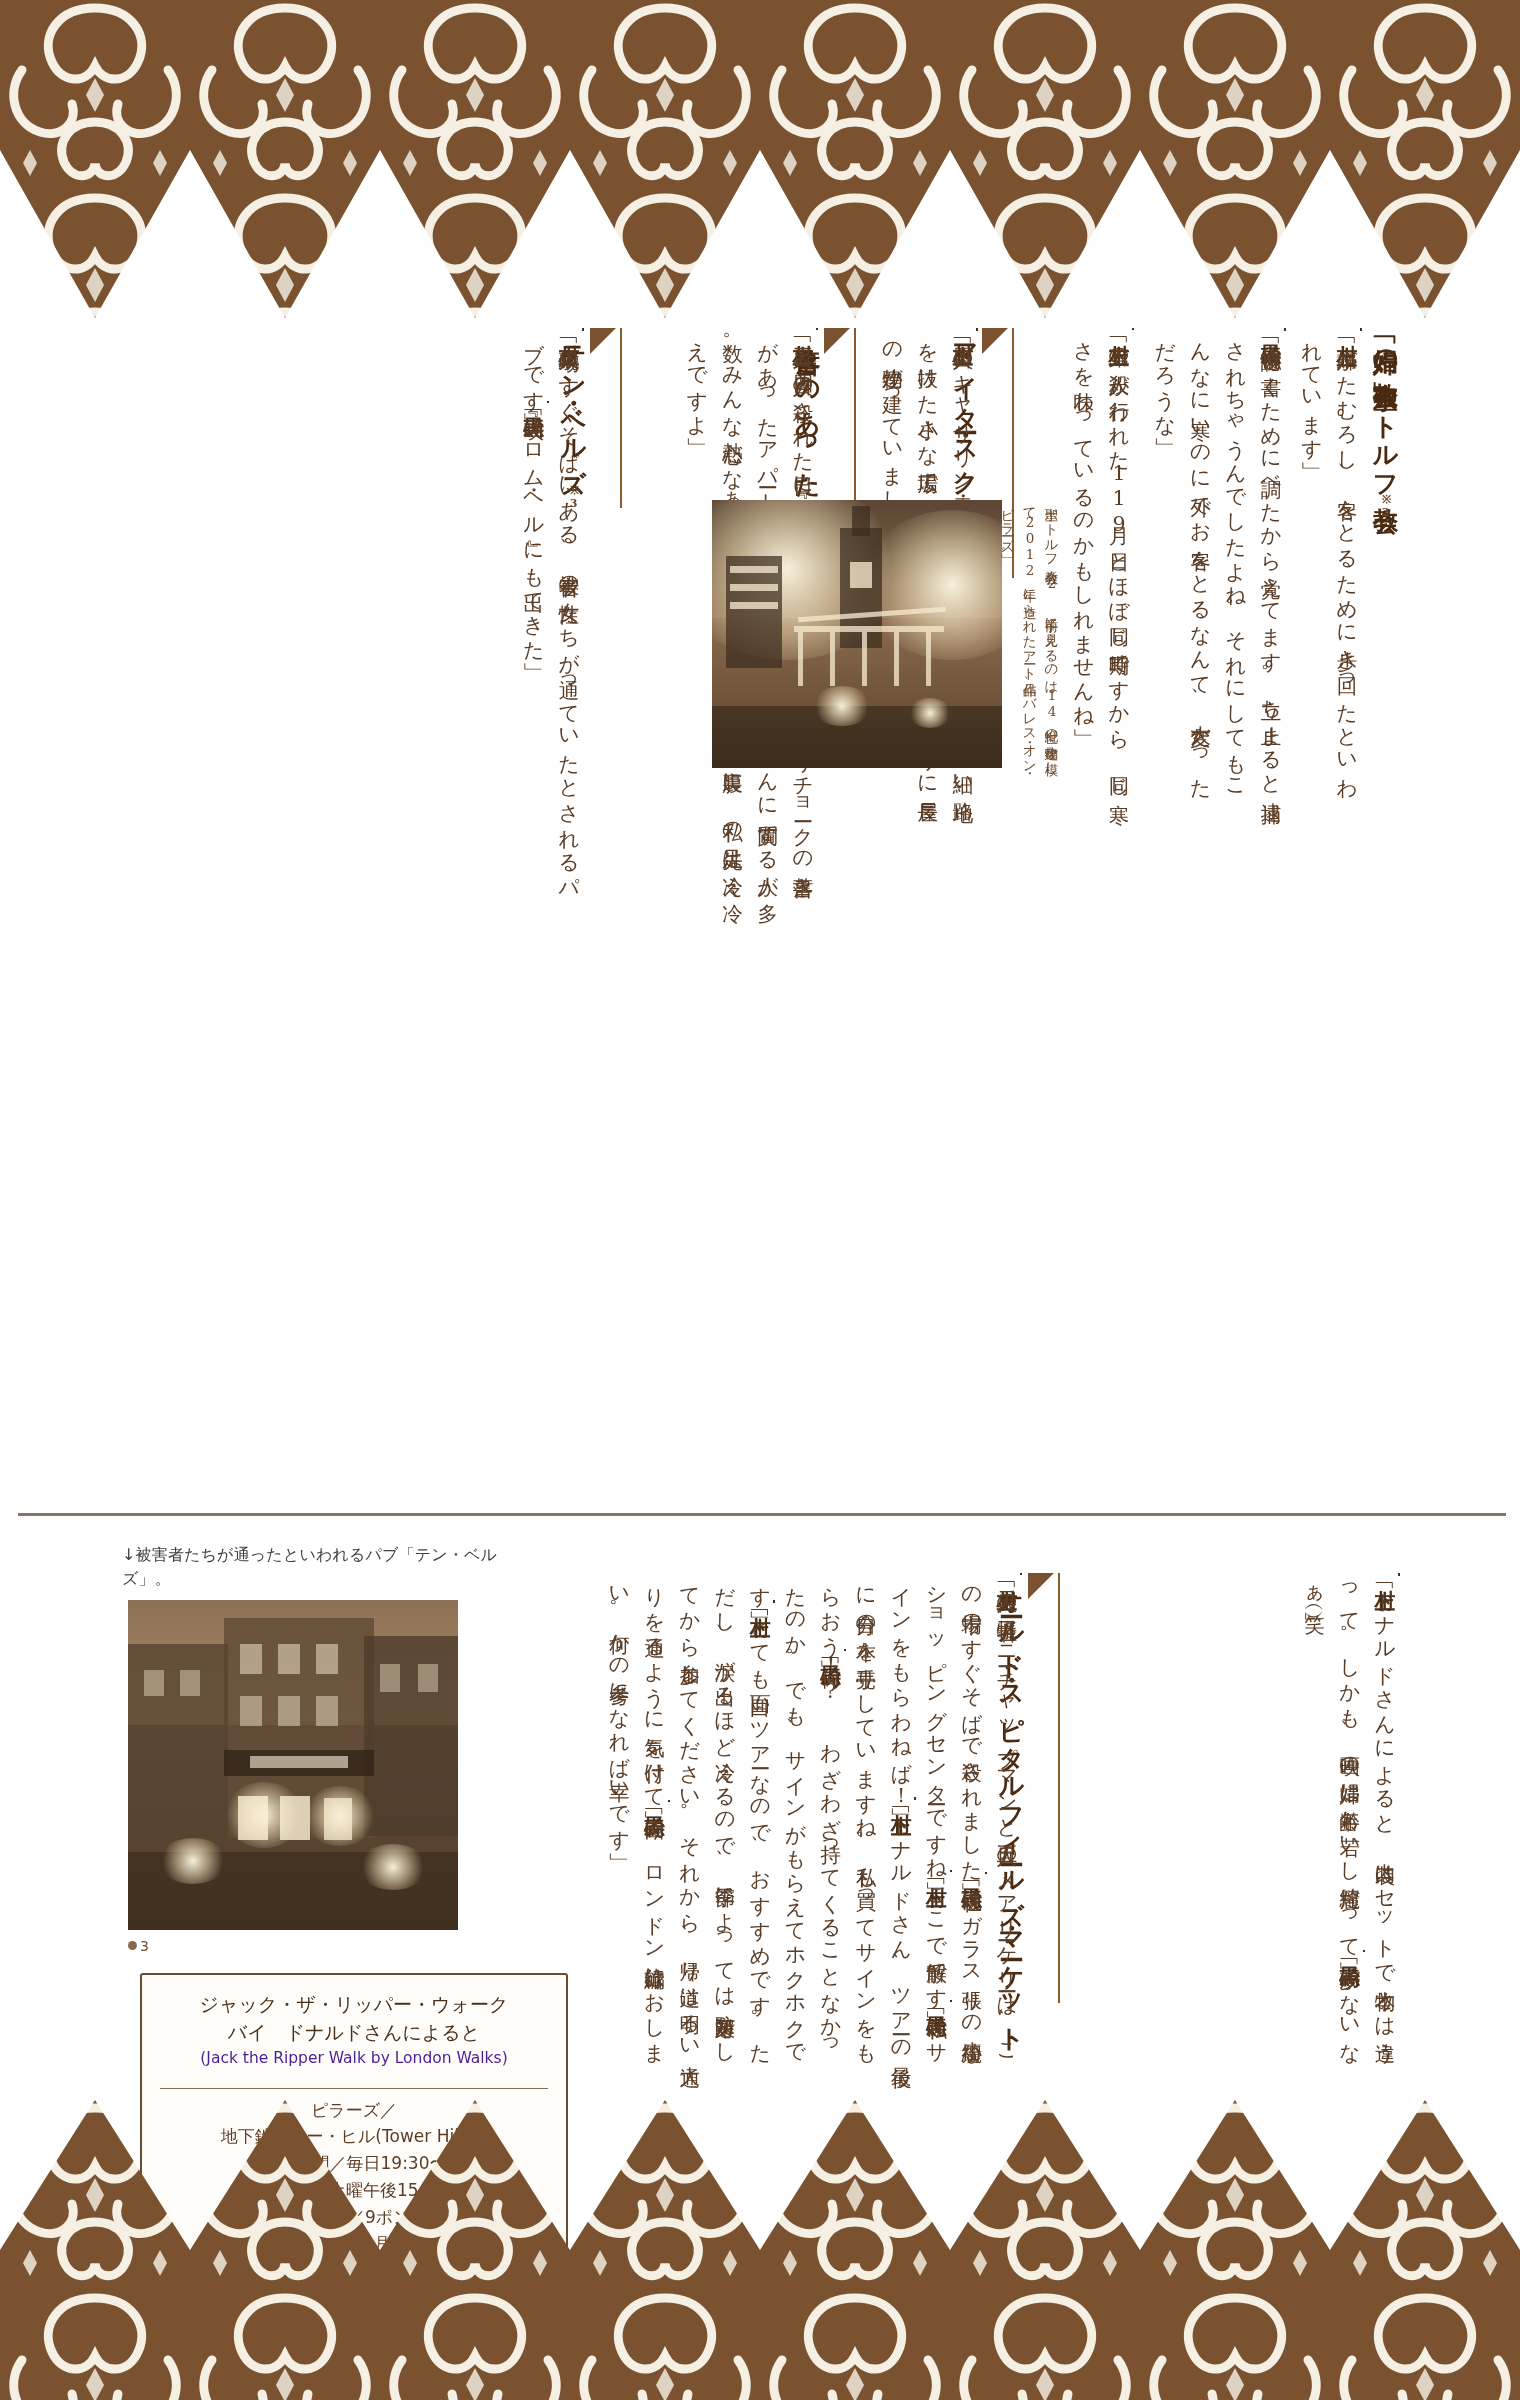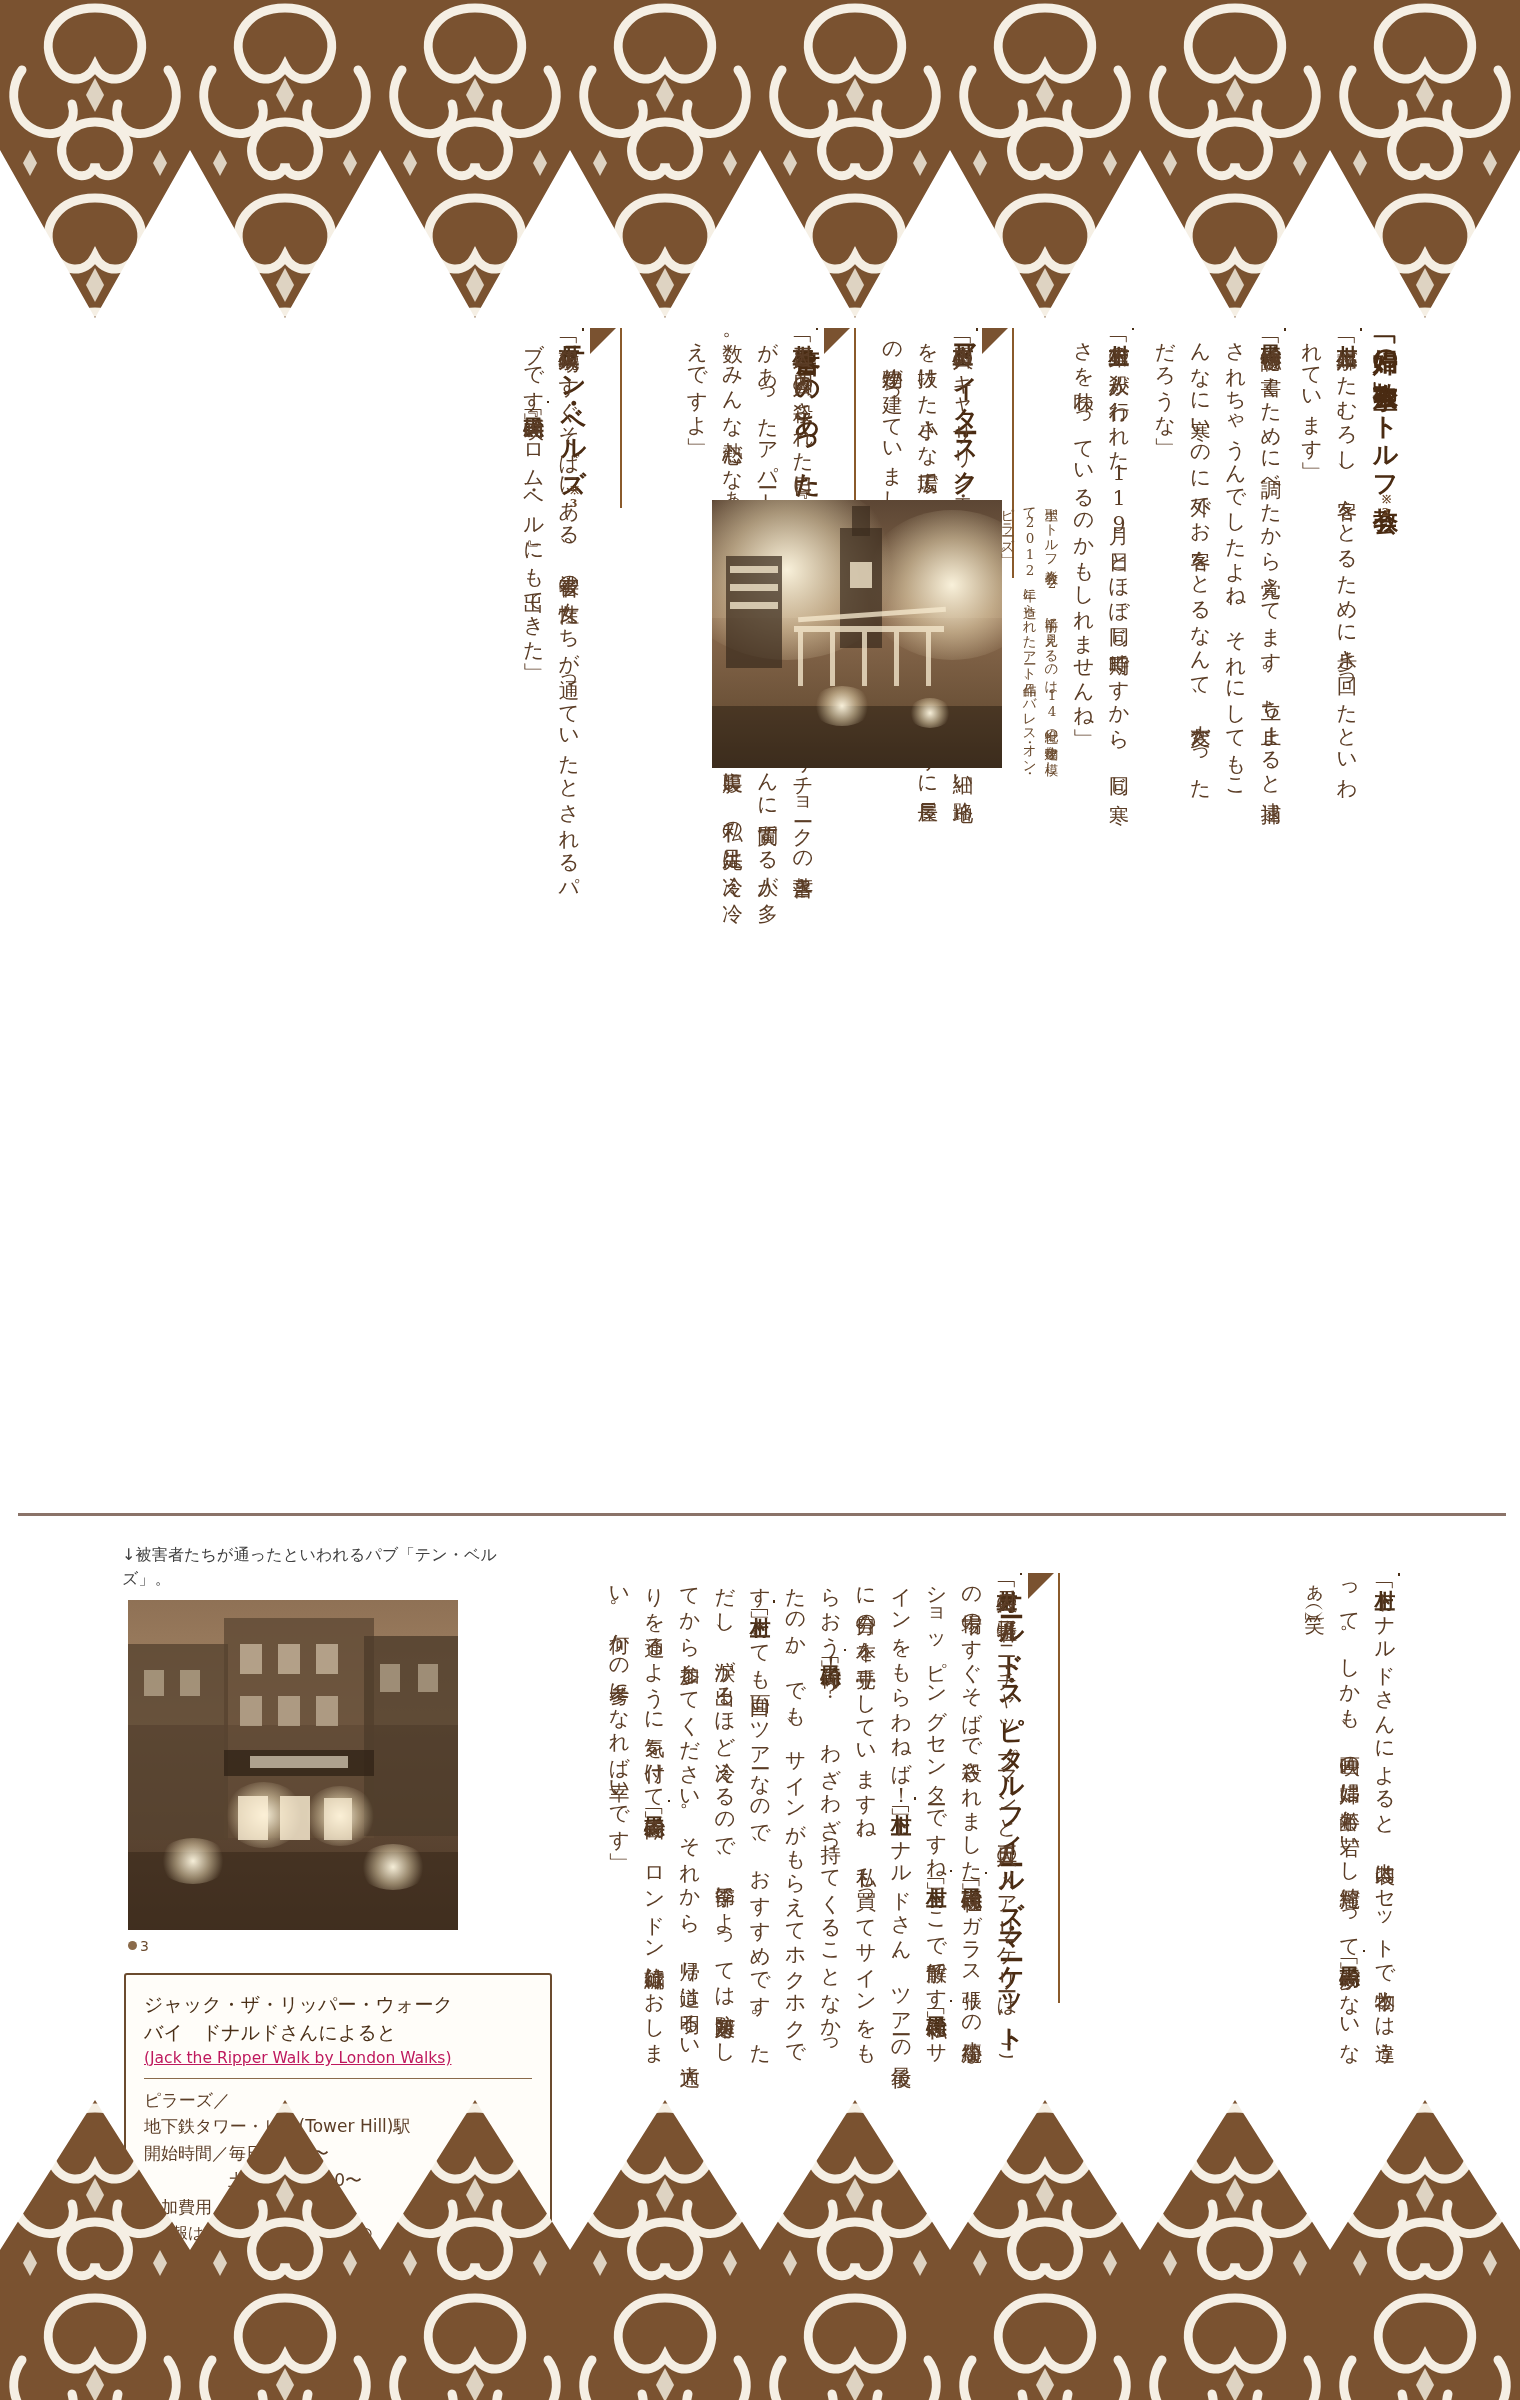--- a/index.html
+++ b/index.html
@@ -182,44 +182,44 @@
     width: 9px; height: 9px;
     border-radius: 50%;
     background: #8a6a4a;
     margin-right: 3px;
     vertical-align: 1px;
   }
 
   
   #info-box {
     position: absolute;
-    left: 124px;
+    left: 140px;
     top: 1655px;
     width: 388px;
     padding: 16px 18px 18px 18px;
     border: 2.5px solid #6b4b2e;
     border-radius: 3px;
     font-family: "DejaVu Sans", "Liberation Sans", sans-serif;
     font-size: 17px;
     line-height: 1.58;
     color: #5b3d26;
     background: #fffdf9;
+    text-align: center;
   }
   #info-box .ib-title {
     font-size: 19px;
     line-height: 1.45;
     color: #4a2f17;
   }
   #info-box .ib-en {
     font-size: 15.5px;
-    color: #be185d;
-    padding-bottom: 7px;
+    color: #4c1d95;
+    padding-bottom: 17px;
     border-bottom: 1.5px solid #8a6a4a;
     margin-bottom: 8px;
-    text-decoration: underline;
   }
   #info-box .ib-line { display: block; }
   #info-box .ib-indent { display: block; padding-left: 84px; }
   #info-box .ib-small { font-size: 15.5px; }
   #info-box .ib-url { font-size: 15.5px; color: #6b4b2e; word-break: break-all; }
 </style>
 </head>
 <body>
 
 <div id="page">

